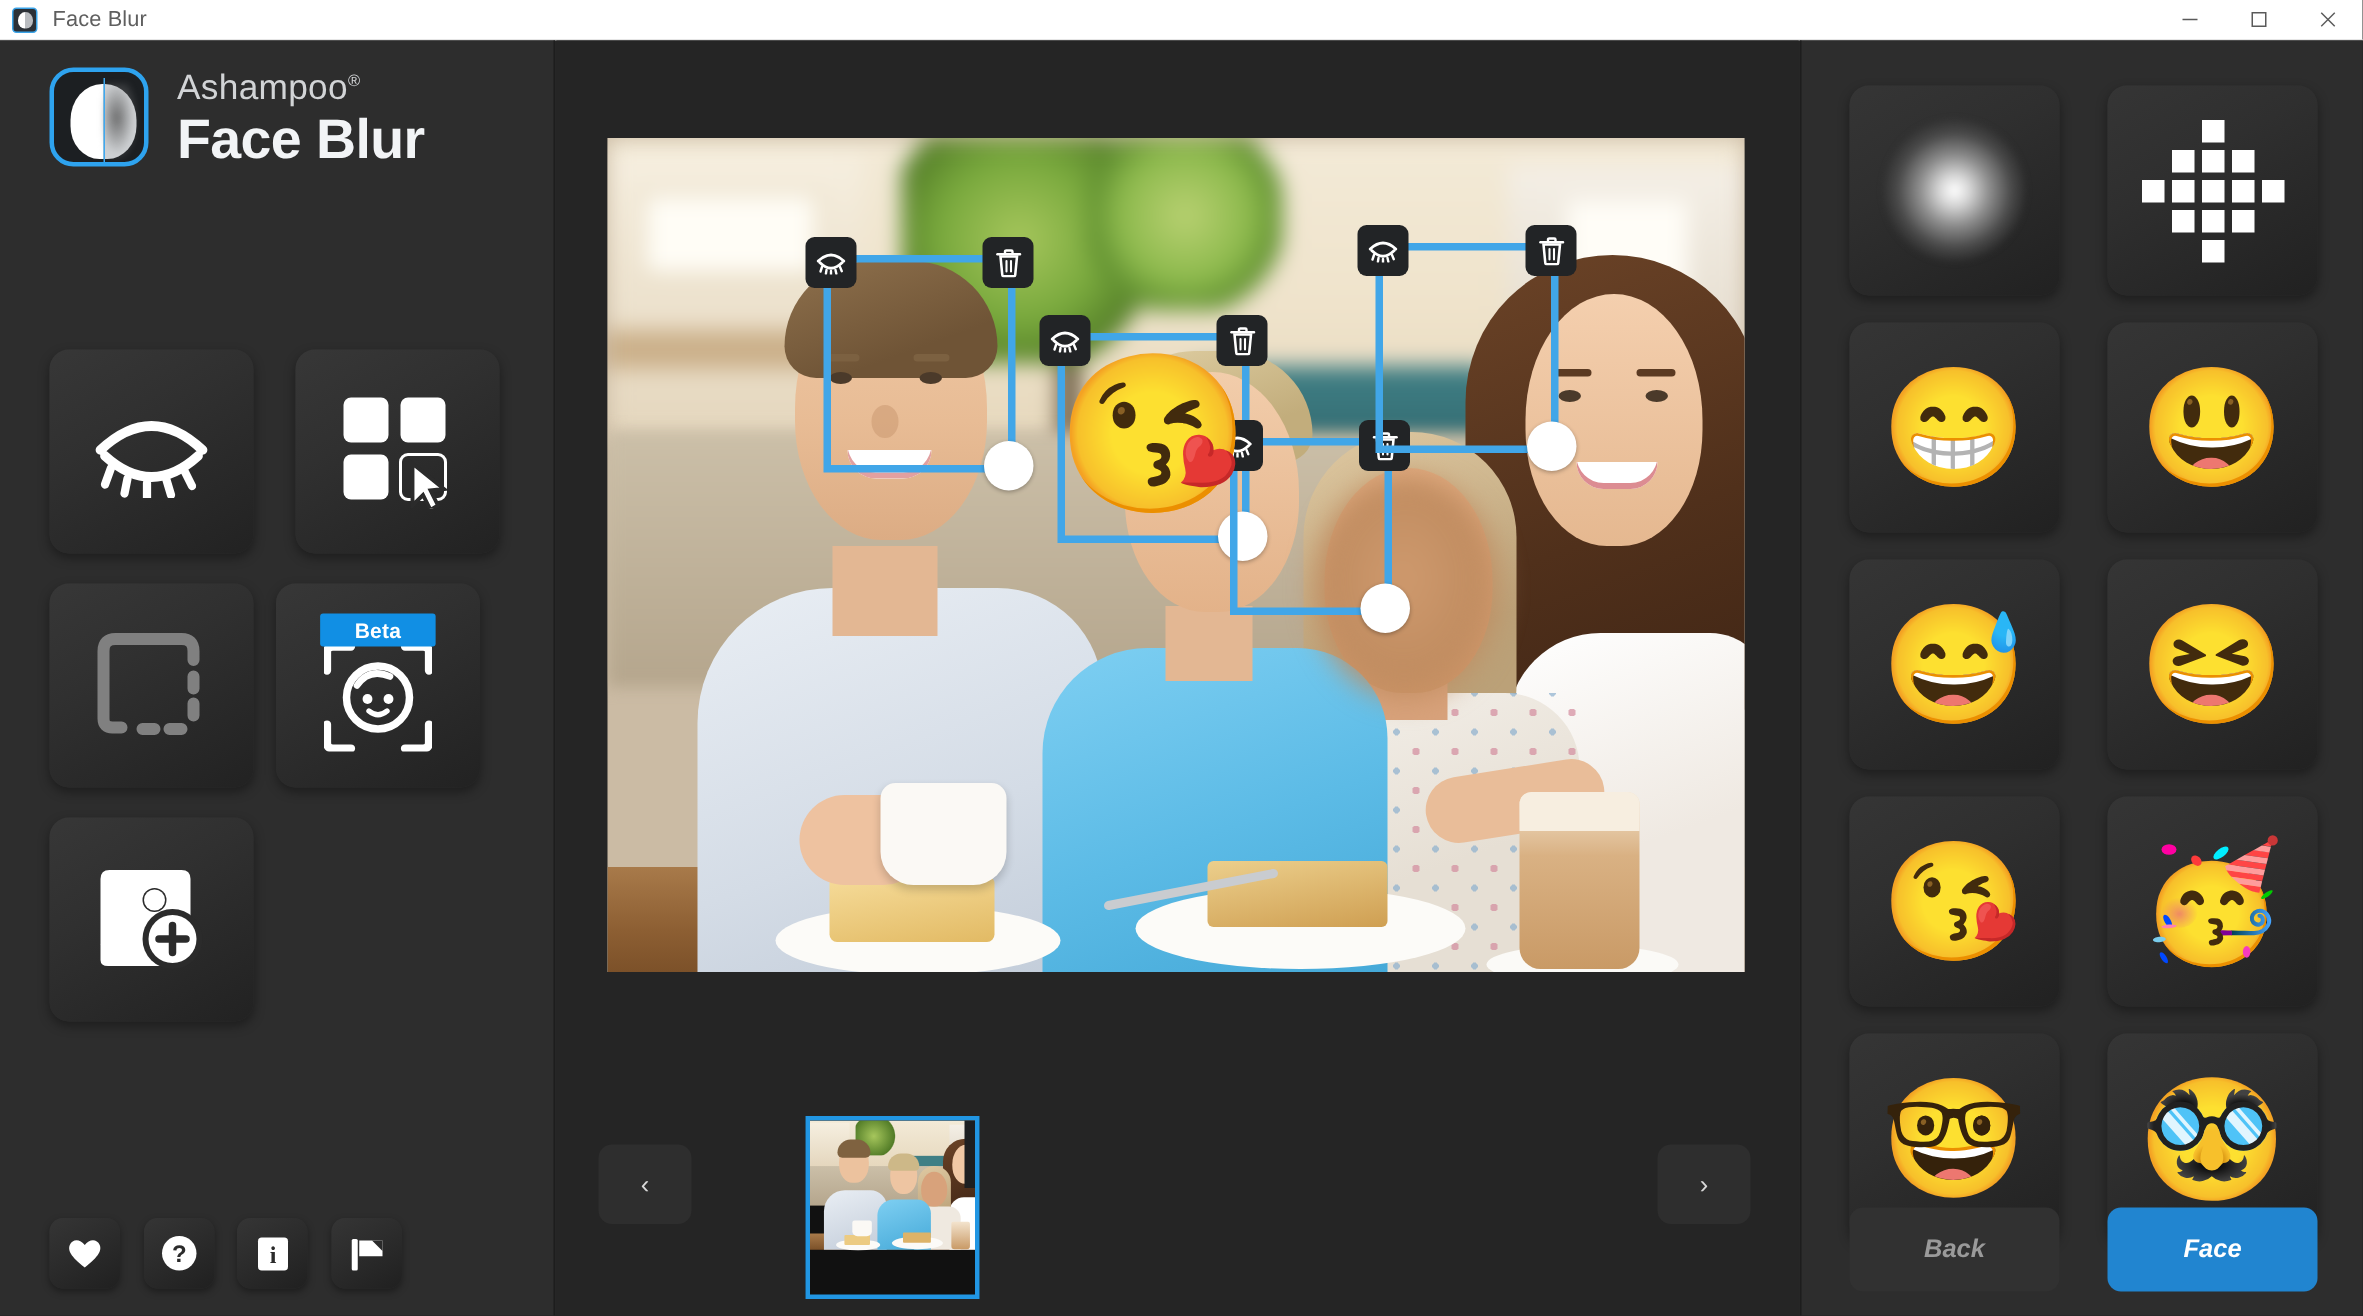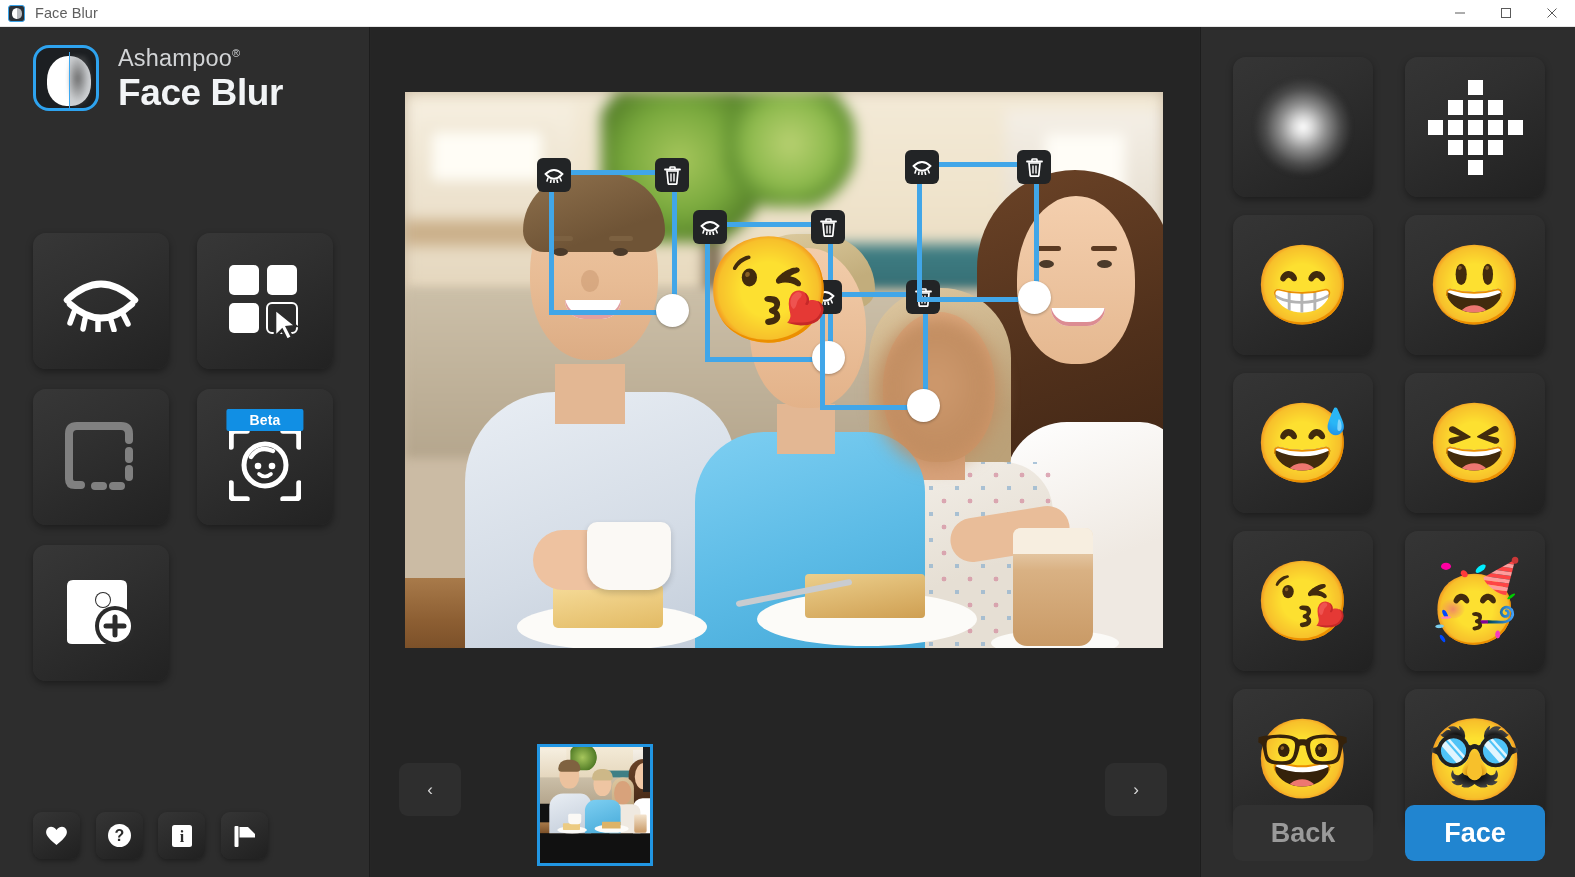--- a/index.html
+++ b/index.html
@@ -98,21 +98,21 @@
     border-radius: 13px;
     background: linear-gradient(150deg, #373737 0%, #303030 38%, #222222 100%);
     box-shadow: 0 3px 7px rgba(0,0,0,.36);
     display: flex; align-items: center; justify-content: center;
     cursor: pointer;
   }
 
   #tool-blur   { left: 33px;  top: 206px; }
   #tool-pixel  { left: 197px; top: 206px; }
   #tool-select { left: 33px;  top: 362px; }
-  #tool-detect { left: 197px; top: 362px; }
+  #tool-detect { left: 184px; top: 362px; }
   #tool-add    { left: 33px;  top: 518px; }
 
   #beta-badge {
     position: absolute; top: 20px; left: 50%; transform: translateX(-50%);
     background: #118fe4; color: #fff;
     font-size: 14px; font-weight: 600;
     padding: 3px 23px; border-radius: 2px;
     letter-spacing: .2px;
   }
 
@@ -313,21 +313,21 @@
     filter: blur(2px);
   }
   #eff-pixel-grid { display:grid; grid-template-columns: repeat(5, 15px); gap:5px; }
   #eff-pixel-grid i { width:15px; height:15px; background:#fff; display:block; }
   #eff-pixel-grid i.off { background: transparent; }
 
   #footer-btns { position:absolute; left:32px; bottom:16px; width:312px; display:flex; gap:32px; }
   .footbtn {
     width:140px; height:56px; border-radius:9px;
     display:flex; align-items:center; justify-content:center;
-    font-size:27px; font-weight:700; cursor:pointer;
+    font-size:17px; font-weight:700; cursor:pointer;font-style:italic;
   }
   #btn-back { background:#313131; color:#9a9a9a; }
   #btn-next { background:#2185d0; color:#ffffff; }
 
   svg { display:block; }
 </style>
 </head>
 <body>
 
 <div id="titlebar">

